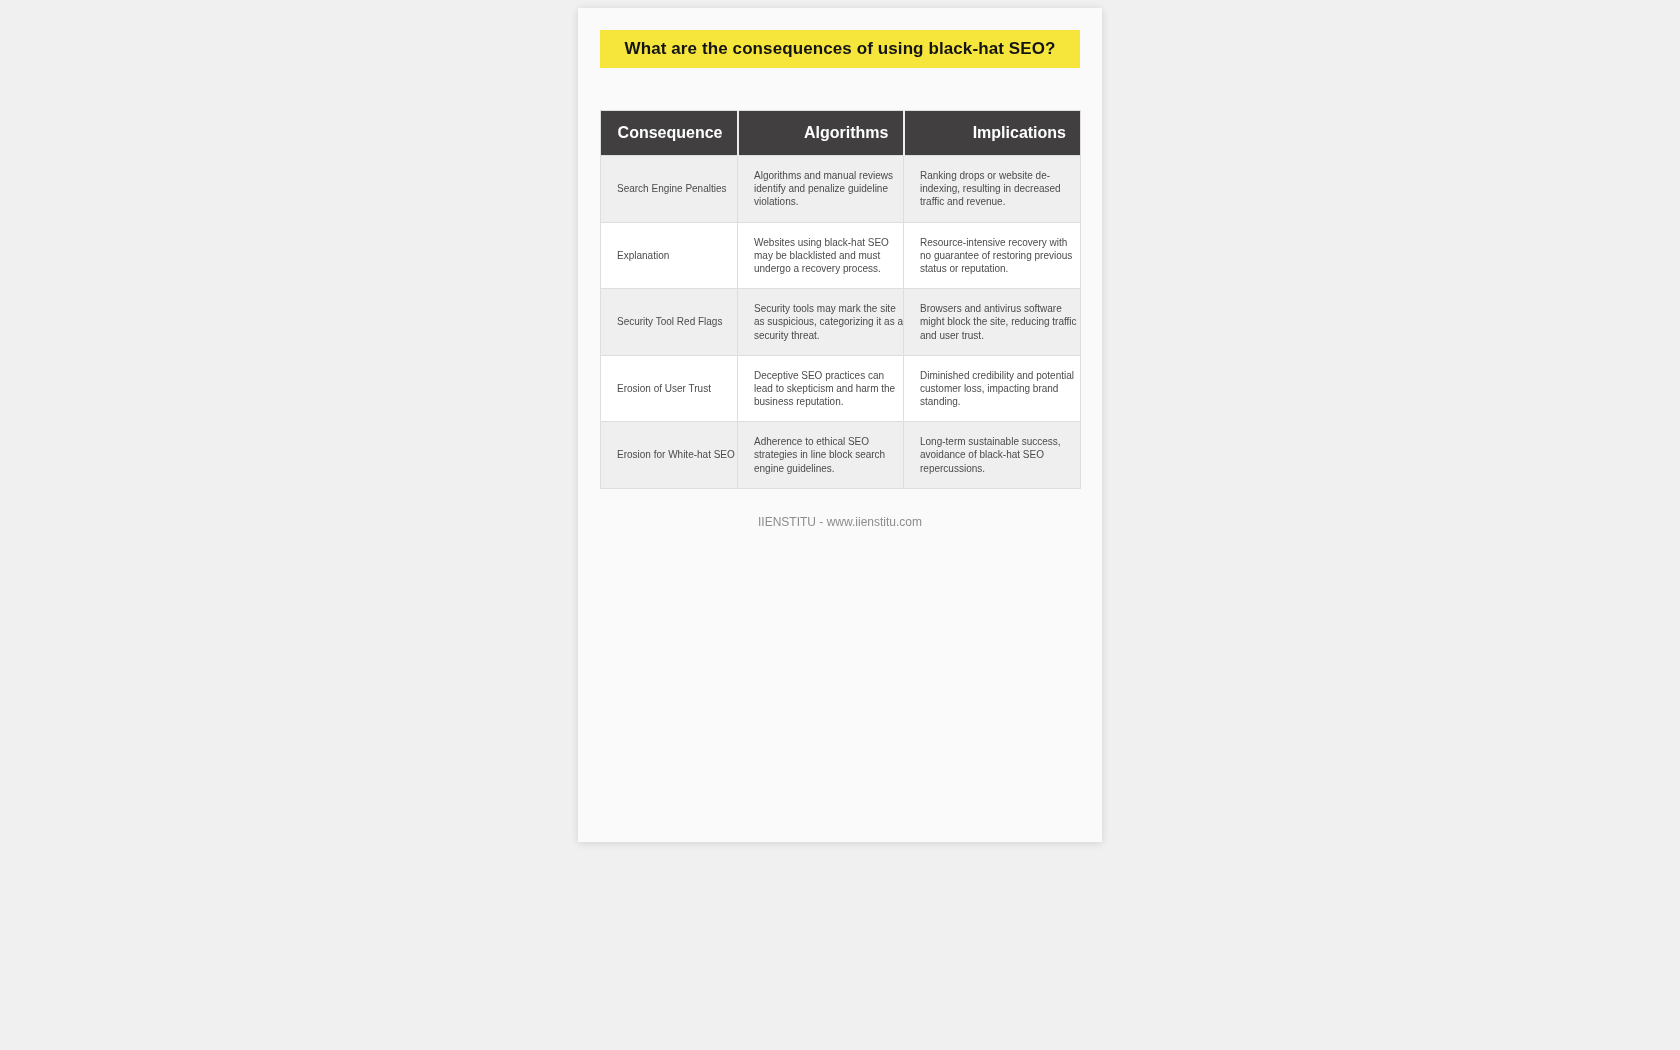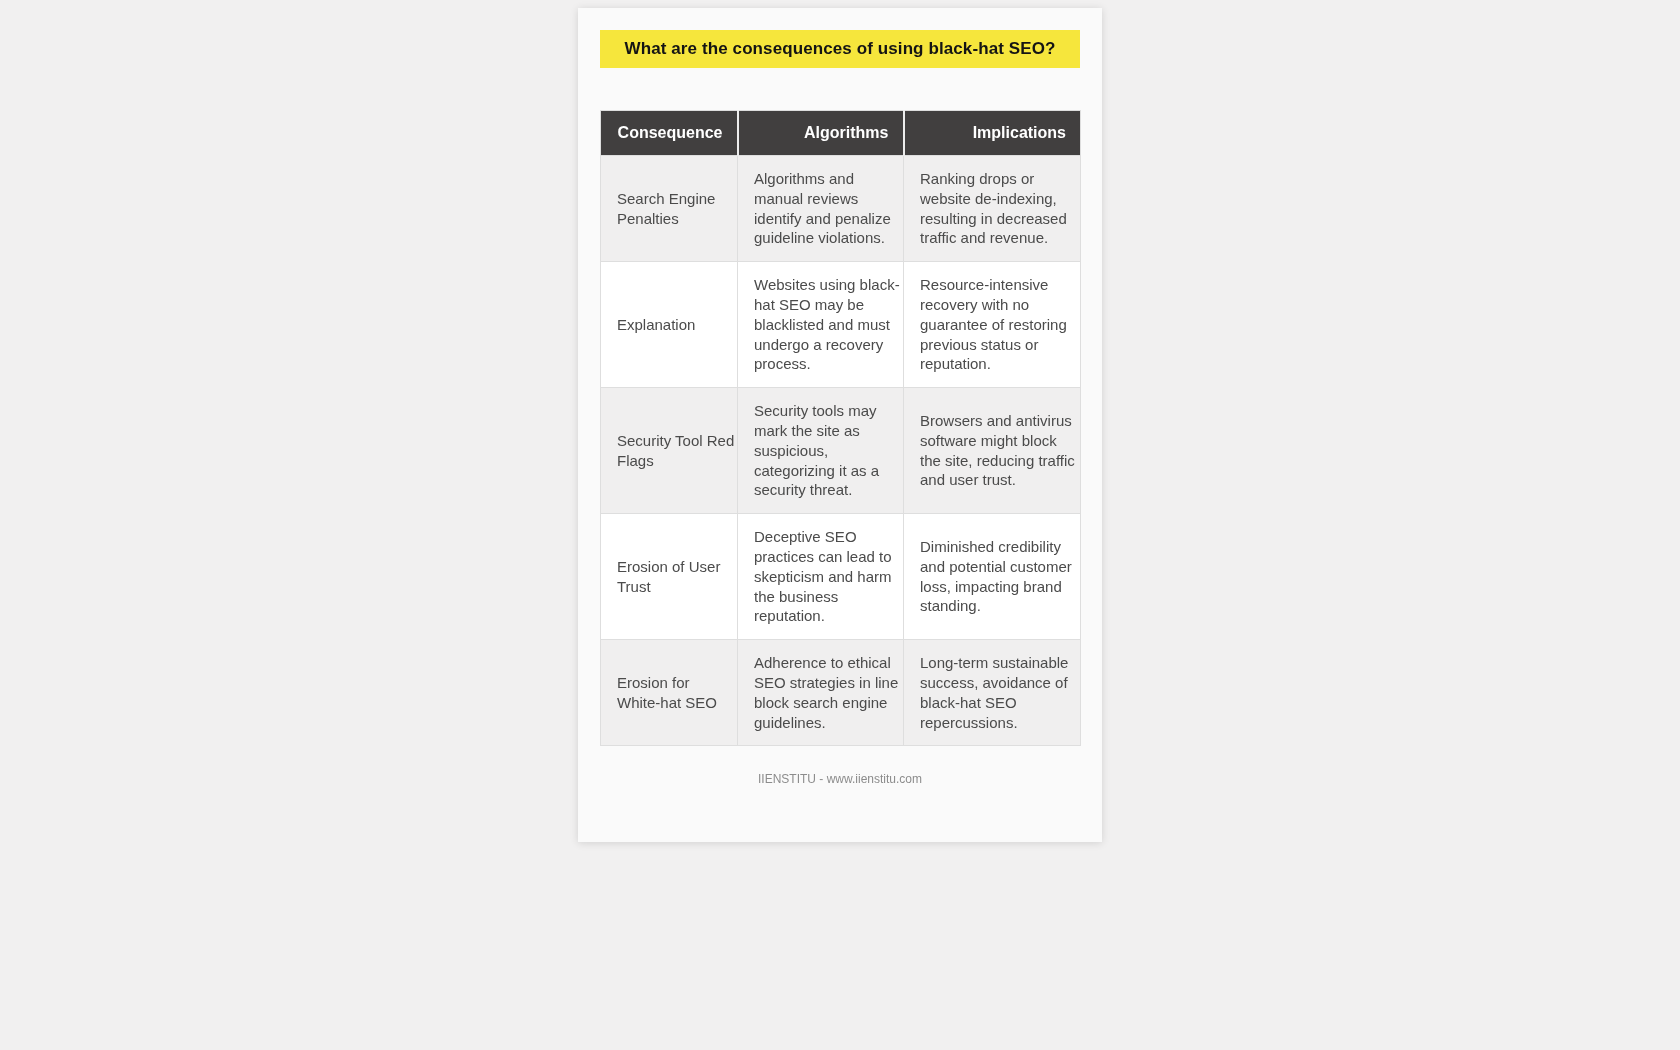--- a/index.html
+++ b/index.html
@@ -64,21 +64,21 @@
     font-weight: 700;
     text-align: right;
     padding: 12px 14px 12px 16px;
     height: 45px;
     vertical-align: middle;
   }
   table.seo-table thead th + th {
     border-left: 2px solid var(--header-divider);
   }
   table.seo-table tbody td {
-    font-size: 15px;
+    font-size: 10px;
     line-height: 1.32;
     color: var(--body-text);
     padding: 13px 0 13px 16px;
     vertical-align: middle;
     border-top: 1px solid var(--grid-line);
   }
   table.seo-table tbody td + td {
     border-left: 1px solid var(--grid-line);
   }
   table.seo-table tbody tr:nth-child(odd)  { background: var(--stripe); }

